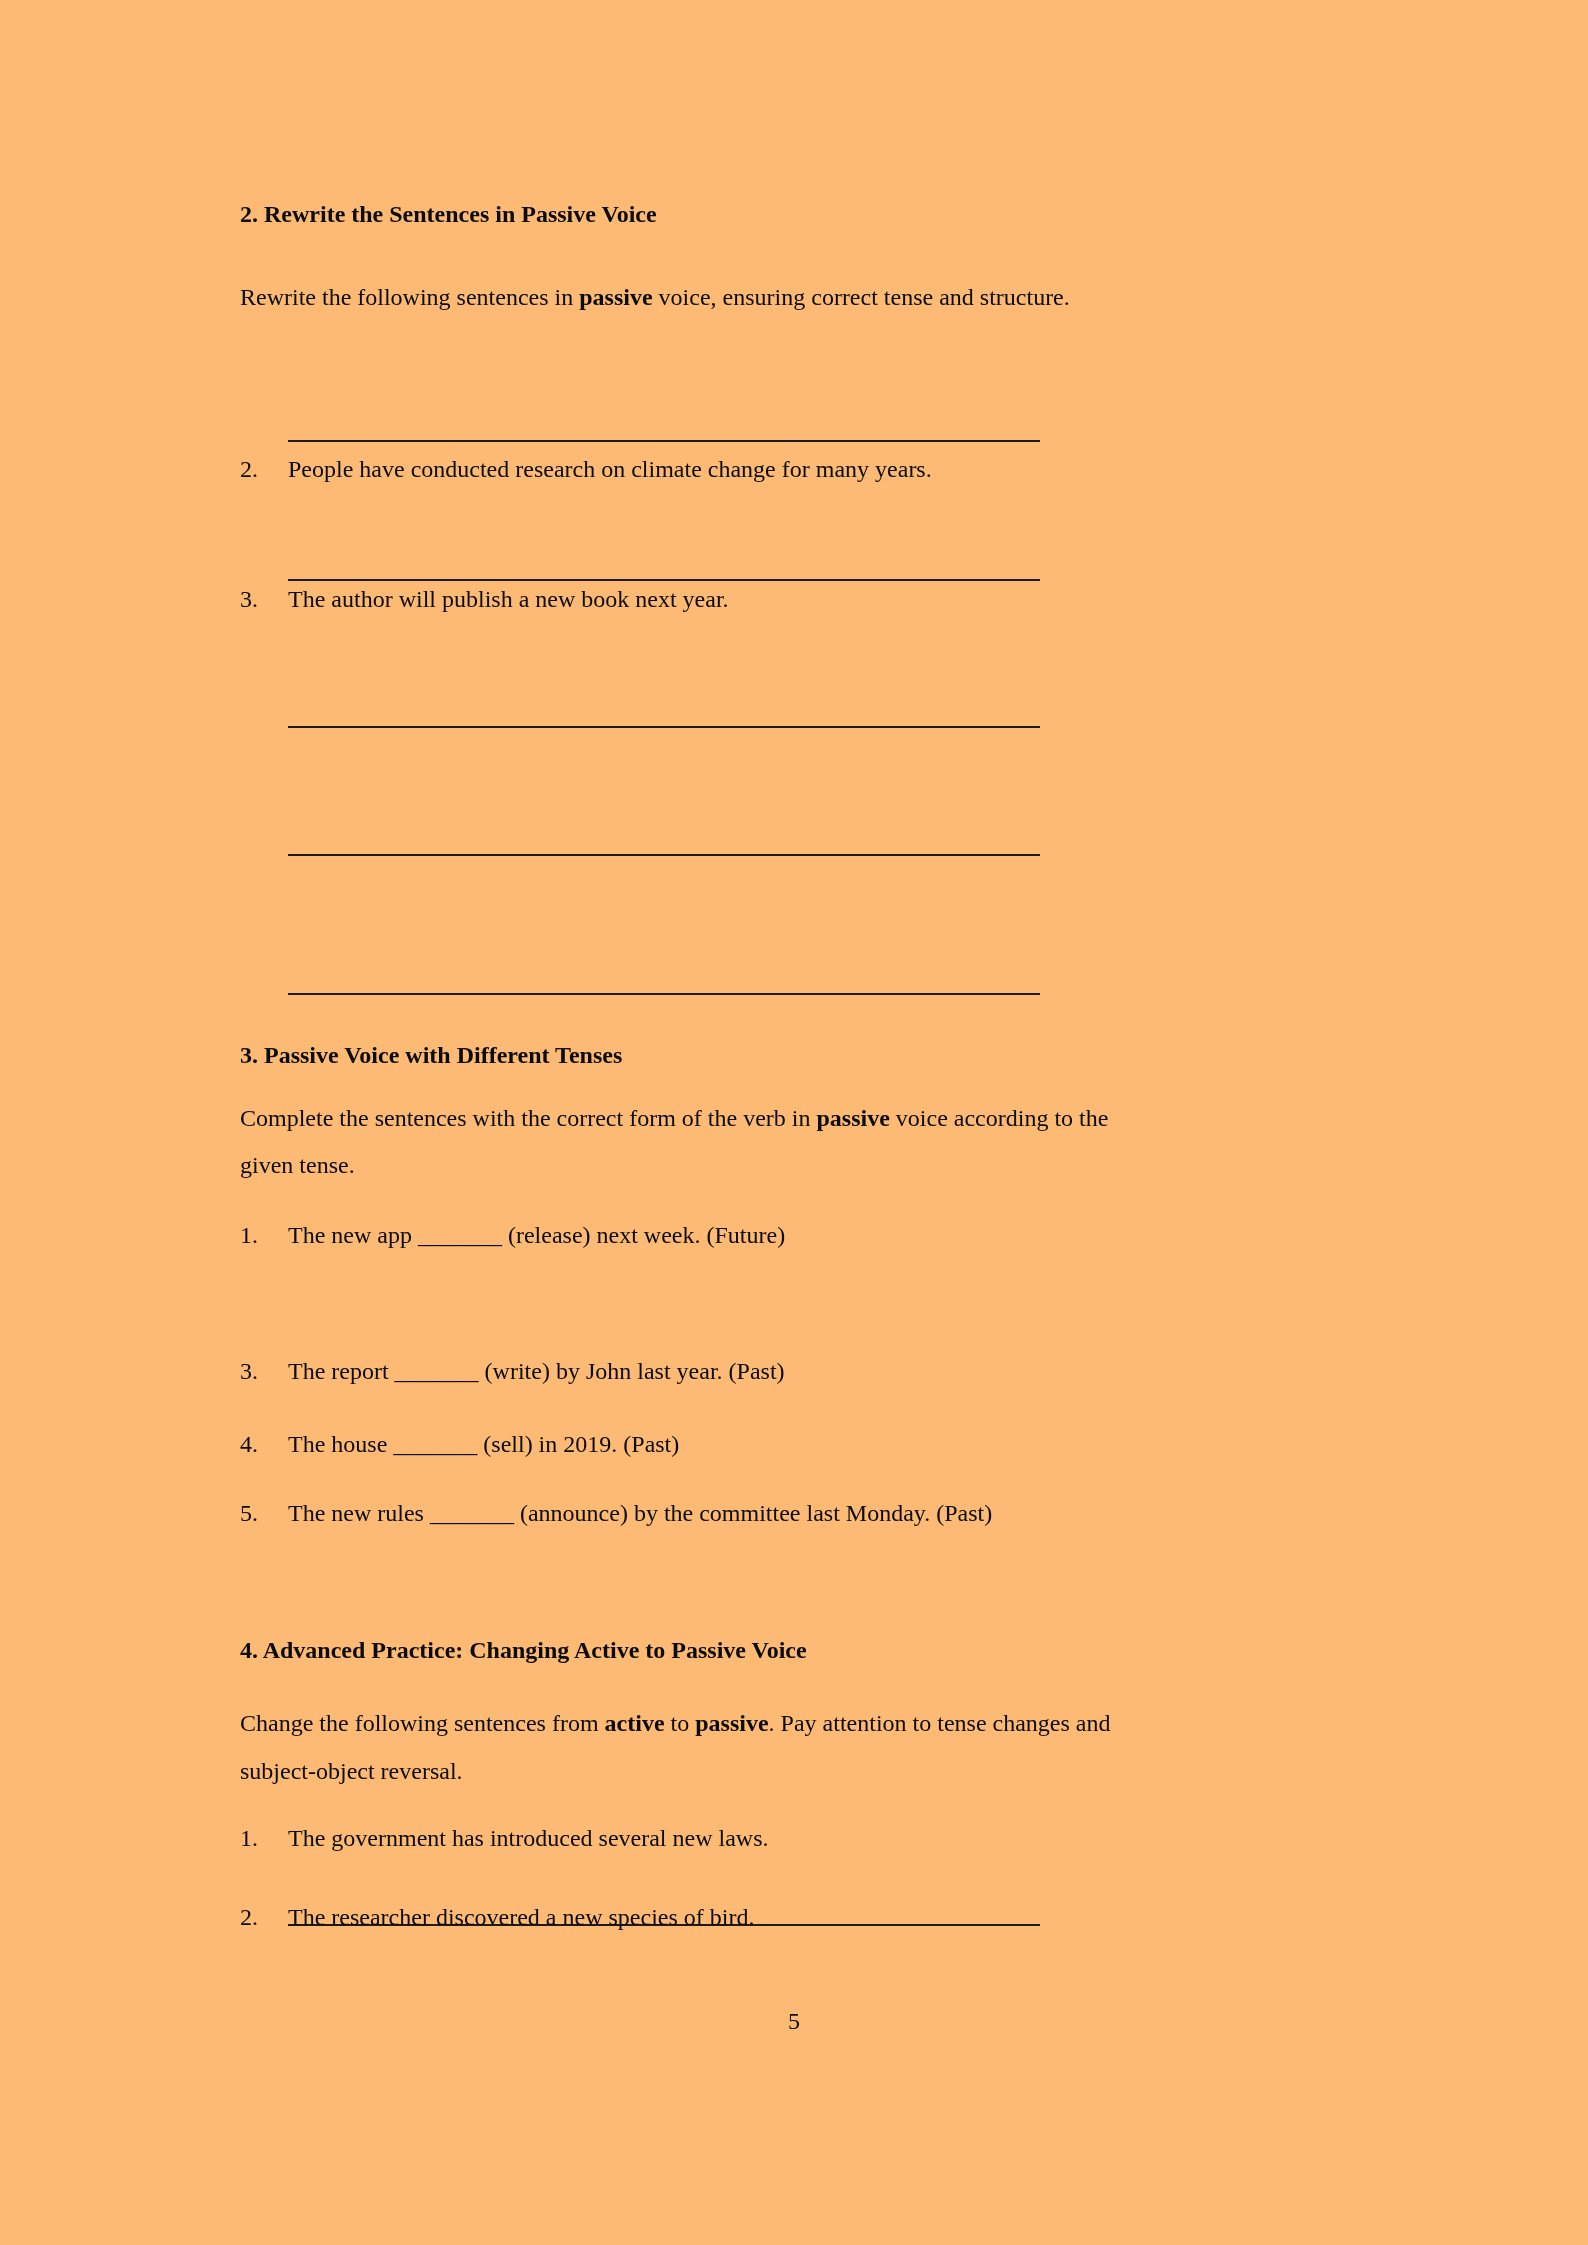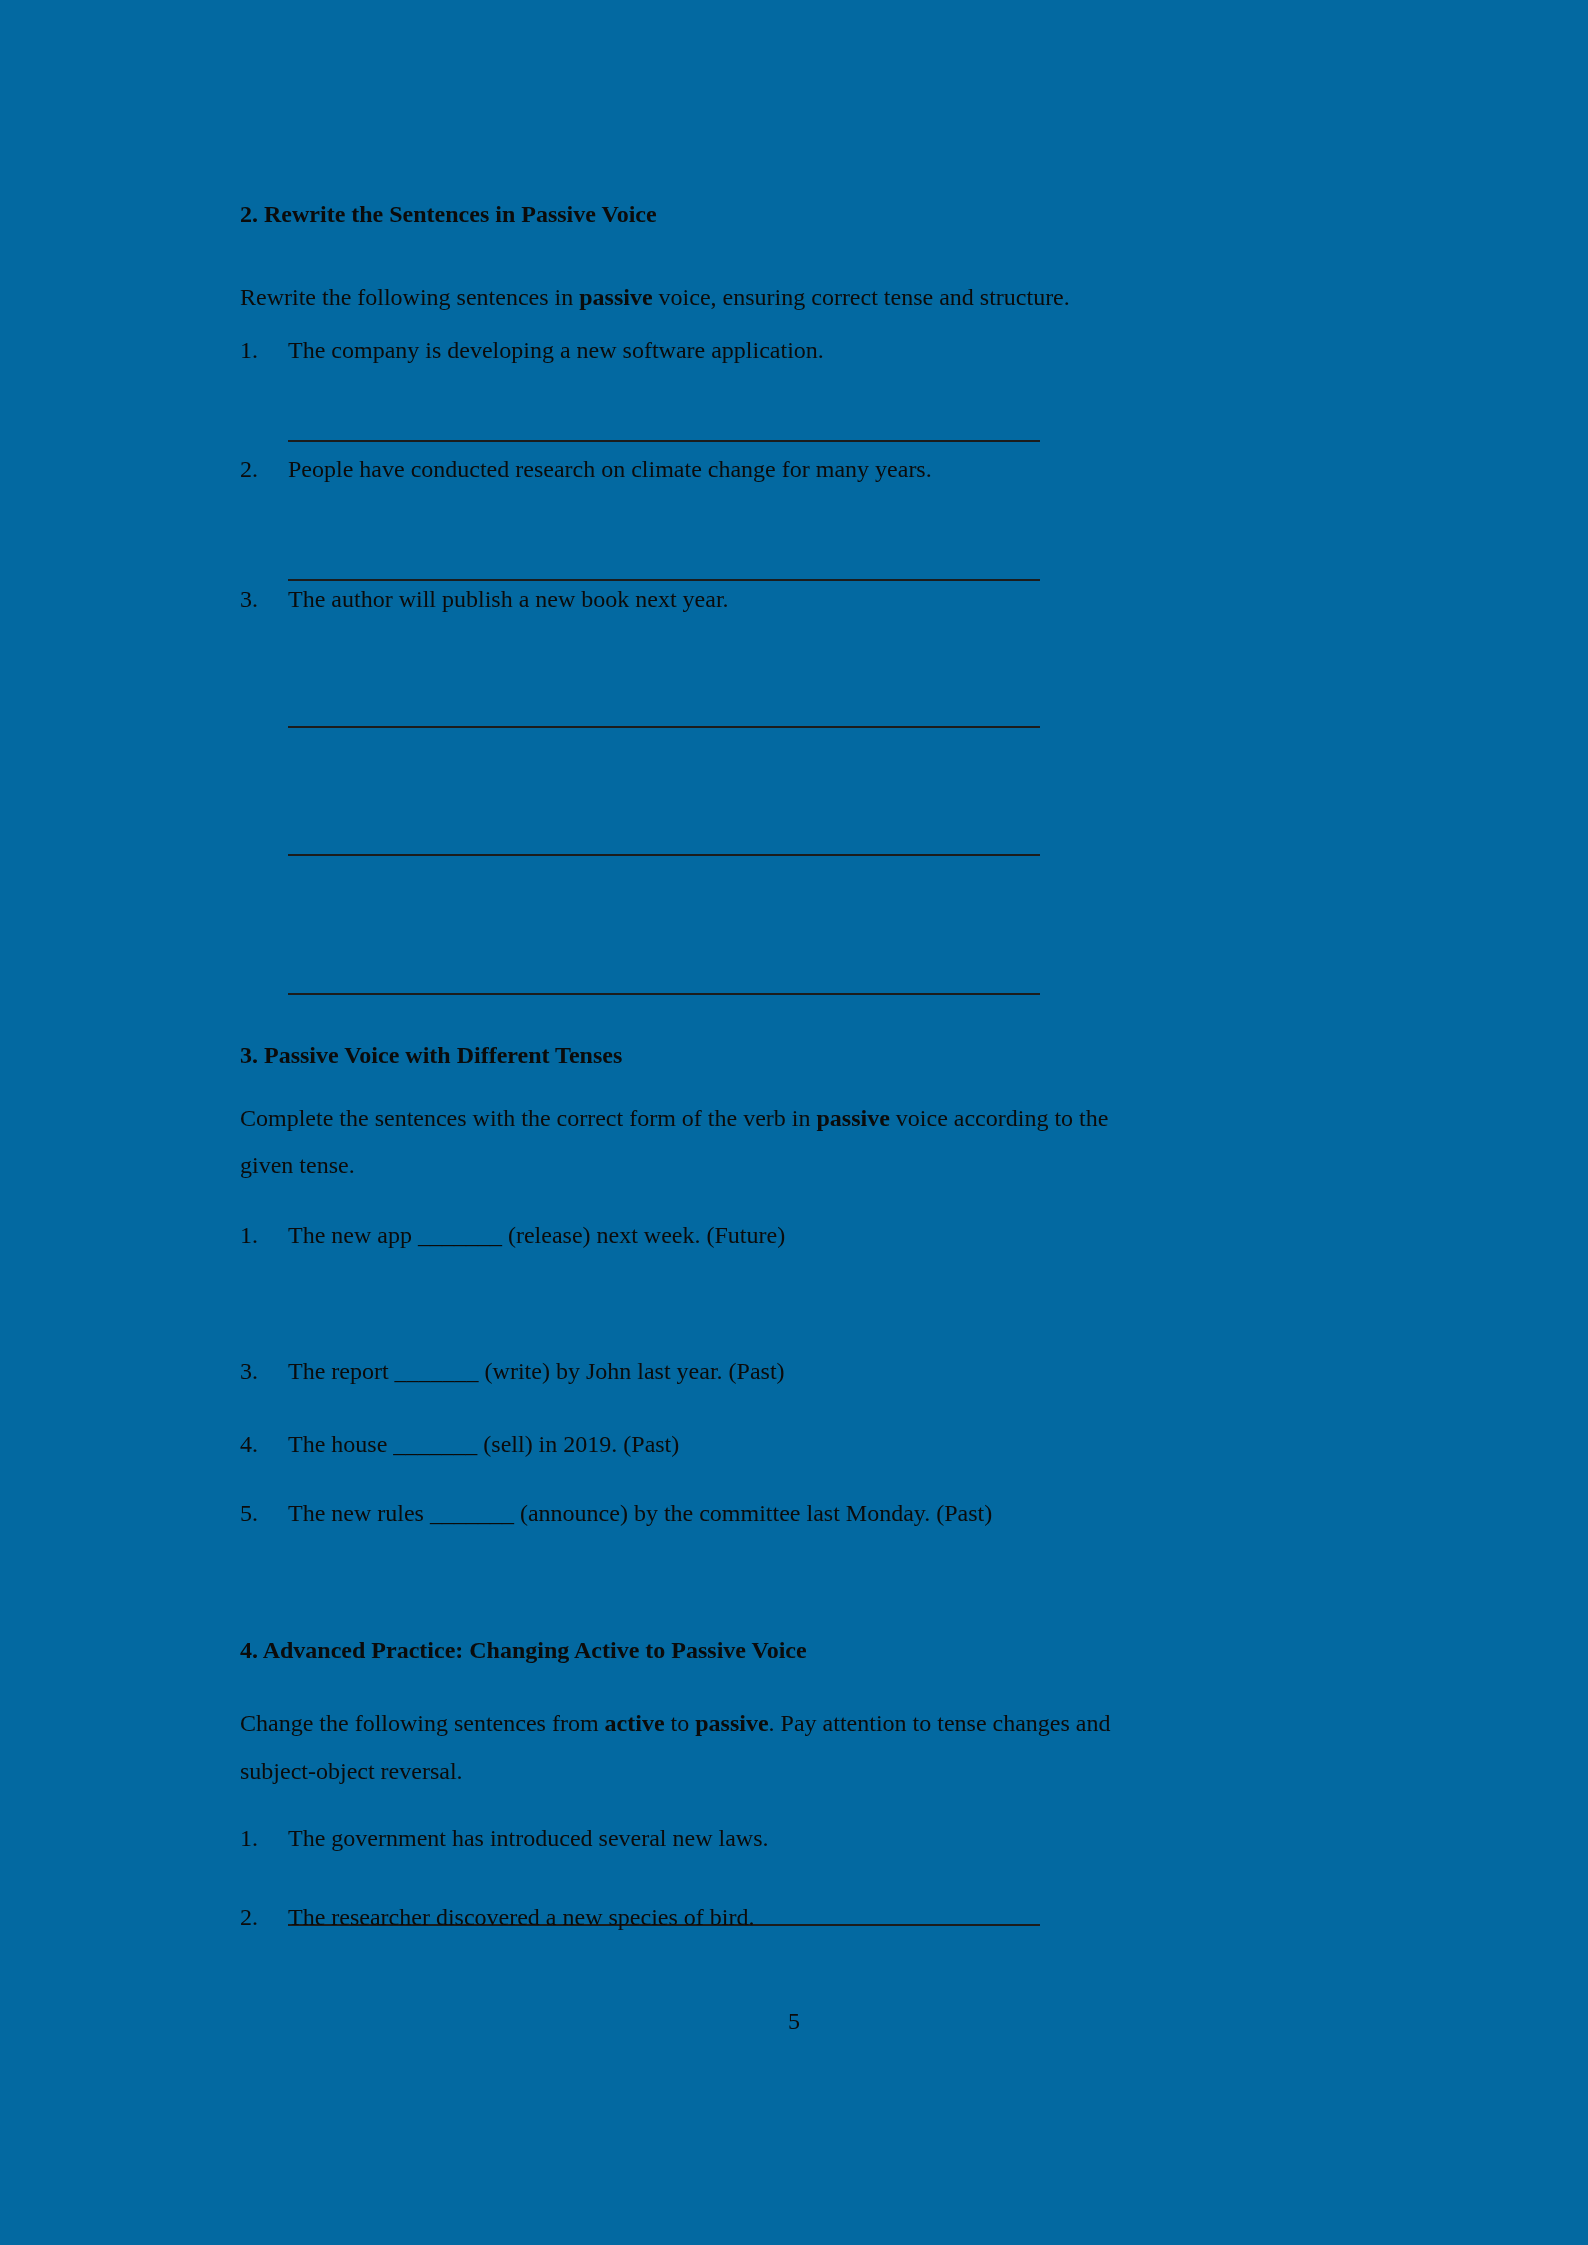--- a/index.html
+++ b/index.html
@@ -4,21 +4,21 @@
 <style>
   html, body {
     margin: 0;
     padding: 0;
     background: #ffffff;
   }
   .page {
     position: relative;
     width: 1588px;
     height: 2245px;
-    background: #0369a1;
+    background: #fdba74;
     font-family: "Liberation Serif", "DejaVu Serif", serif;
     font-size: 24px;
     color: #0b0b0b;
     overflow: hidden;
   }
   .blk {
     position: absolute;
     left: 240px;
     line-height: 34px;
     white-space: nowrap;
@@ -50,21 +50,20 @@
 </style>
 </head>
 <body>
 
 <div class="page">
 
   <div class="blk heading" style="top:197px">2. Rewrite the Sentences in Passive Voice</div>
 
   <div class="blk" style="top:280px"><span>Rewrite the following sentences in </span><span class="b">passive</span><span> voice, ensuring correct tense and structure.</span></div>
 
-  <div class="blk item" style="top:333px"><span class="num">1.</span><span>The company is developing a new software application.</span></div>
   <div class="answer-line" style="top:440px"></div>
 
   <div class="blk item" style="top:452px"><span class="num">2.</span><span>People have conducted research on climate change for many years.</span></div>
   <div class="answer-line" style="top:579px"></div>
 
   <div class="blk item" style="top:582px"><span class="num">3.</span><span>The author will publish a new book next year.</span></div>
   <div class="answer-line" style="top:726px"></div>
 
   <div class="answer-line" style="top:854px"></div>
 

